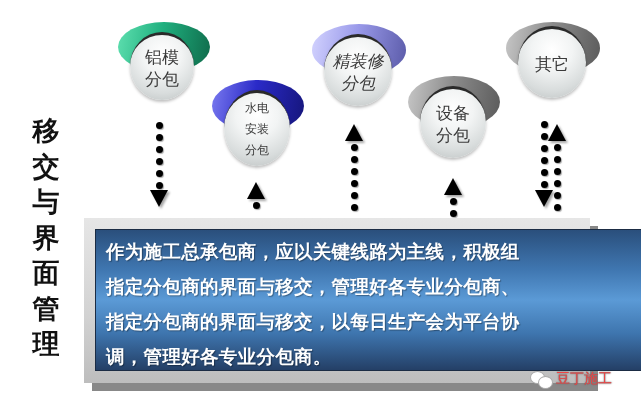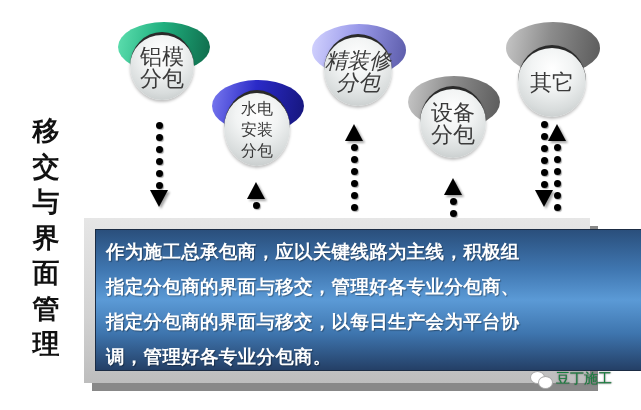--- a/index.html
+++ b/index.html
@@ -10,21 +10,21 @@
             font-size:27px; line-height:35.5px; color:#111; }
   .vtitle span { display:block; }
 
   .bubble { position:absolute; }
   .bubble .cap { position:absolute; border-radius:50%; }
   .bubble .ball { position:absolute; border-radius:50%;
      background: radial-gradient(circle at 50% 30%, #ffffff 0%, #f2f4f4 35%, #d8dcdc 70%, #b9bebe 100%);
      border-top:3px solid #2a2a2a; box-sizing:border-box;
      box-shadow: 0 2px 3px rgba(0,0,0,0.25);
      display:flex; flex-direction:column; align-items:center; justify-content:center;
-     color:#3a3a3a; font-size:22px; line-height:22px; text-align:center; }
+     color:#3a3a3a; font-size:17px; line-height:22px; text-align:center; }
   .bubble .ball span { display:block; }
 
   .dots { position:absolute; width:8px; }
   .dot { width:7px; height:7px; border-radius:50%; background:#000; margin:0 auto 5px auto;
          box-shadow:1px 1px 1px rgba(0,0,0,0.35); }
   .arrow-down { width:0; height:0; border-left:9px solid transparent; border-right:9px solid transparent;
          border-top:17px solid #000; position:absolute; filter:drop-shadow(2px 2px 1px rgba(0,0,0,0.35)); }
   .arrow-up { width:0; height:0; border-left:9px solid transparent; border-right:9px solid transparent;
          border-bottom:17px solid #000; position:absolute; filter:drop-shadow(2px 2px 1px rgba(0,0,0,0.35)); }
 
@@ -32,21 +32,21 @@
   .frame { position:absolute; left:84px; top:218px; width:506px; height:165px;
            background:linear-gradient(#e6e6e6,#d2d2d2 60%,#bdbdbd); }
   .textbox { position:absolute; left:95px; top:229px; width:584px; height:142px;
              background:linear-gradient(180deg,#2a4f7c 0%,#3f76b0 28%,#5b9ad6 50%,#3e75ae 74%,#243f66 100%);
              border:1px solid #1b2c44; box-sizing:border-box; }
   .textbox p { margin:0; padding:4px 0 0 10px; color:#fff; font-size:18.5px; line-height:35px;
                letter-spacing:0.3px; font-weight:bold;
                text-shadow:1px 1px 1px rgba(0,0,0,0.35); }
 
   .wm { position:absolute; left:530px; top:370px; display:flex; align-items:center; gap:4px;
-        color:#15803d; font-family:"DejaVu Sans","Liberation Sans",sans-serif; font-size:14px;
+        color:#ef4444; font-family:"DejaVu Sans","Liberation Sans",sans-serif; font-size:14px;
         text-shadow:0 0 2px #777, 0 0 1px #555; }
   .wm .wechat { position:relative; width:22px; height:16px; }
   .wm .wechat i { position:absolute; border-radius:50%; background:#fff; border:1px solid #aaa; }
 </style>
 </head>
 <body>
 
 <div class="vtitle">
   <span>移</span>
   <span>交</span>
@@ -60,21 +60,21 @@
 <div class="bubble" style="left:118px;top:22px;width:96px;height:80px;">
   <div class="cap" style="left:0;top:0;width:92px;height:50px;background:linear-gradient(100deg,#5fe0b0,#20b07f 45%,#0f6a4a);"></div>
   <div class="ball" style="left:12px;top:10px;width:64px;height:68px;">
     <span>铝模</span>
     <span>分包</span>
   </div>
 </div>
 
 <div class="bubble" style="left:210px;top:80px;width:96px;height:86px;">
   <div class="cap" style="left:2px;top:0;width:92px;height:52px;background:linear-gradient(100deg,#7b7bf0,#2a2ac8 45%,#15157a);"></div>
-  <div class="ball" style="left:14px;top:10px;width:66px;height:76px;font-size:16px;line-height:21px;">
+  <div class="ball" style="left:14px;top:10px;width:66px;height:76px;font-size:12px;line-height:21px;">
     <span>水电</span>
     <span>安装</span>
     <span>分包</span>
   </div>
 </div>
 
 <div class="bubble" style="left:312px;top:24px;width:96px;height:84px;">
   <div class="cap" style="left:0;top:0;width:94px;height:52px;background:linear-gradient(100deg,#d4d4ff,#9a9aea 45%,#5a5aa8);"></div>
   <div class="ball" style="left:12px;top:10px;width:68px;height:72px;font-style:italic;">
     <span>精装修</span>
@@ -85,21 +85,21 @@
 <div class="bubble" style="left:408px;top:76px;width:94px;height:86px;">
   <div class="cap" style="left:0;top:0;width:92px;height:52px;background:linear-gradient(100deg,#c8c8c8,#8c8c8c 45%,#5a5a5a);"></div>
   <div class="ball" style="left:12px;top:10px;width:66px;height:72px;">
     <span>设备</span>
     <span>分包</span>
   </div>
 </div>
 
 <div class="bubble" style="left:506px;top:22px;width:96px;height:84px;">
   <div class="cap" style="left:0;top:0;width:94px;height:52px;background:linear-gradient(100deg,#c8c8c8,#8c8c8c 45%,#5a5a5a);"></div>
-  <div class="ball" style="left:12px;top:23px;width:68px;height:72px;">
+  <div class="ball" style="left:12px;top:4px;width:68px;height:72px;">
     <span>其它</span>
   </div>
 </div>
 
 <div>
   <div class="dots" style="left:155px;top:122px;">
     <div class="dot"></div>
       <div class="dot"></div>
       <div class="dot"></div>
       <div class="dot"></div>

